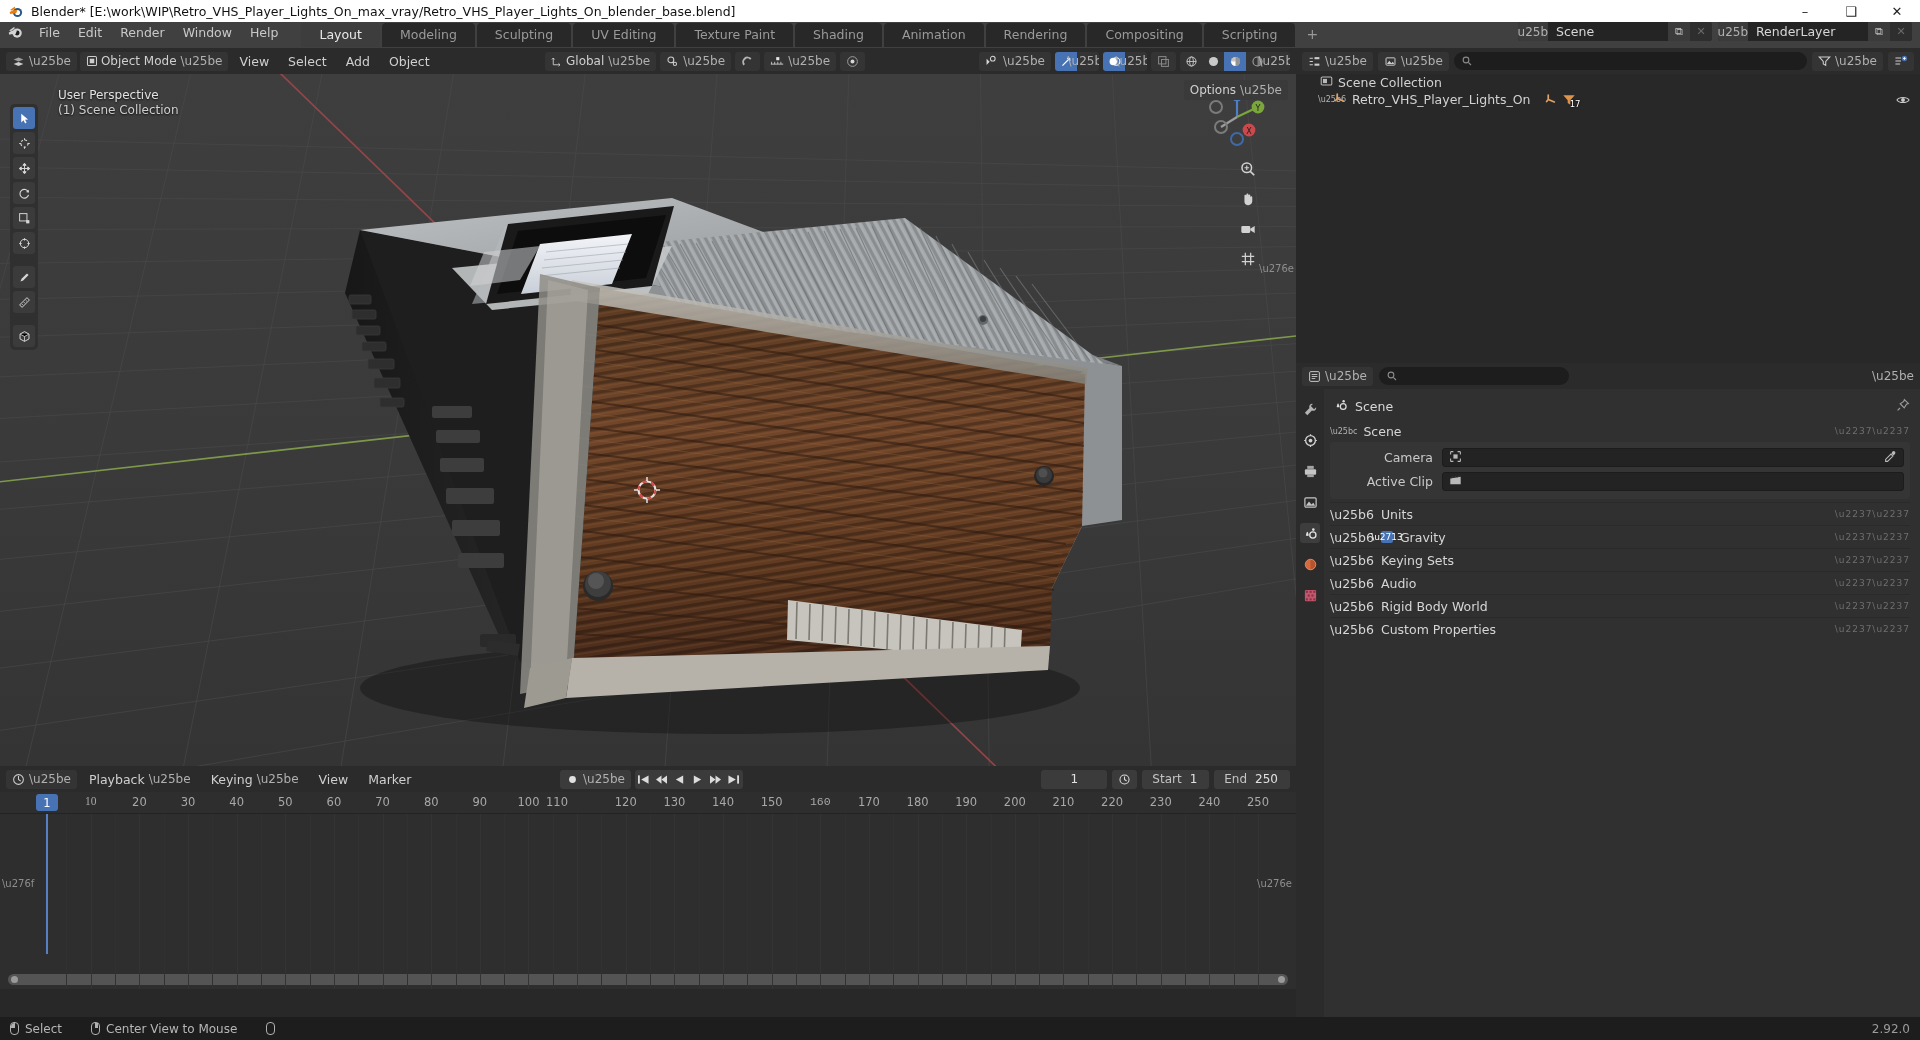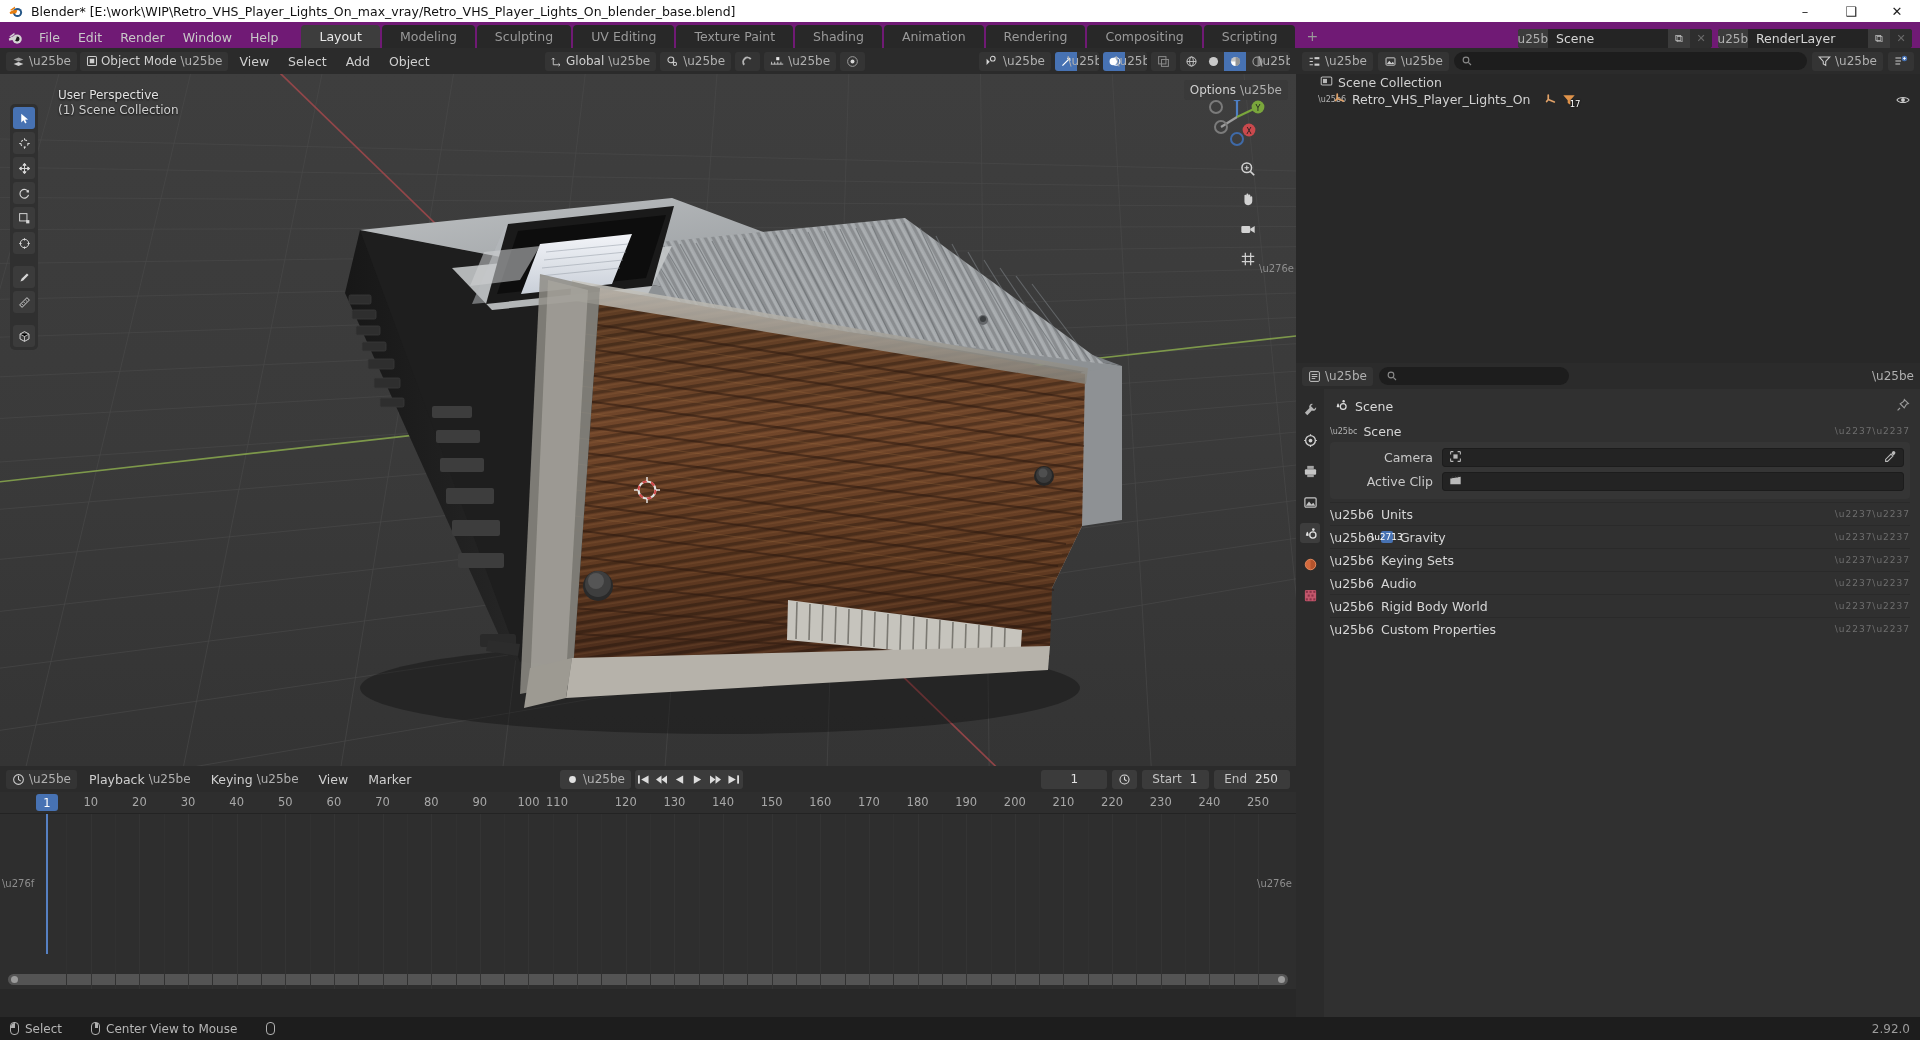--- a/index.html
+++ b/index.html
@@ -20,21 +20,21 @@
   }
   .tb-ico{ width:20px; height:16px; margin:0 5px 0 6px; display:flex; align-items:center; justify-content:center;}
   .tb-title{ white-space:nowrap; font-size:12.5px; color:#111; }
   .tb-btns{ margin-left:auto; display:flex; height:22px; }
   .tb-btn{ width:46px; height:22px; display:flex; align-items:center; justify-content:center;
            font-size:13px; color:#222;}
 
   
   .topbar{
     position:absolute; left:0; top:22px; width:1920px; height:26px;
-    background:#701a75; display:flex; align-items:flex-end; padding-left:4px;
+    background:#404040; display:flex; align-items:flex-start; padding-left:4px;
   }
   .blender-logo{ width:22px; height:20px; display:flex; align-items:center; justify-content:center; margin-right:4px;}
   .menu{ padding:3px 9px; font-size:12.5px; color:#c8c8c8; border-radius:3px; white-space:nowrap;}
   .ws-tabs{ display:flex; align-items:center; margin-left:14px; gap:2px; }
   .ws-tab{ padding:4px 18px 5px; font-size:12.5px; color:#9a9a9a; background:#282828;
            border-radius:4px 4px 0 0; white-space:nowrap; position:relative; top:1px;}
   .ws-tab.active{ background:#3d3d3d; color:#e8e8e8;}
   .ws-add{ padding:3px 9px; color:#9a9a9a; font-size:14px;}
   .topbar-right{ margin-left:auto; display:flex; align-items:center; gap:6px; padding-right:8px;}
   .id-block{ display:flex; align-items:center; height:19px; background:#282828; border-radius:3px; overflow:hidden;}
@@ -1031,36 +1031,36 @@
           <span class="v">1</span>
         </div>
         <div class="se-field">
           <span class="k">End</span>
           <span class="v">250</span>
         </div>
       </div>
     </div>
 
     <div class="tl-ruler" id="tl-ruler">
-        <div class="tick" style="left: 90.7711px;">10</div>
+        <div class="tick" style="left: 90.7711px; font-family: Liberation Serif, serif;">10</div>
         <div class="tick" style="left: 139.406px;">20</div>
         <div class="tick" style="left: 188.04px;">30</div>
         <div class="tick" style="left: 236.675px;">40</div>
         <div class="tick" style="left: 285.309px;">50</div>
         <div class="tick" style="left: 333.944px;">60</div>
         <div class="tick" style="left: 382.578px;">70</div>
         <div class="tick" style="left: 431.213px;">80</div>
         <div class="tick" style="left: 479.847px;">90</div>
         <div class="tick" style="left: 528.482px;">100</div>
         <div class="tick" style="left: 557px;">110</div>
         <div class="tick" style="left: 625.751px;">120</div>
         <div class="tick" style="left: 674.386px;">130</div>
         <div class="tick" style="left: 723.02px;">140</div>
         <div class="tick" style="left: 771.655px;">150</div>
-        <div class="tick" style="left: 820.289px;">160</div>
+        <div class="tick" style="left: 820.289px; font-family: Liberation Mono, monospace;">160</div>
         <div class="tick" style="left: 868.924px;">170</div>
         <div class="tick" style="left: 917.558px;">180</div>
         <div class="tick" style="left: 966.193px;">190</div>
         <div class="tick" style="left: 1014.83px;">200</div>
         <div class="tick" style="left: 1063.46px;">210</div>
         <div class="tick" style="left: 1112.1px;">220</div>
         <div class="tick" style="left: 1160.73px;">230</div>
         <div class="tick" style="left: 1209.37px;">240</div>
         <div class="tick" style="left: 1258px;">250</div>
         <div class="ph-label" style="left: 47px;">1</div>

